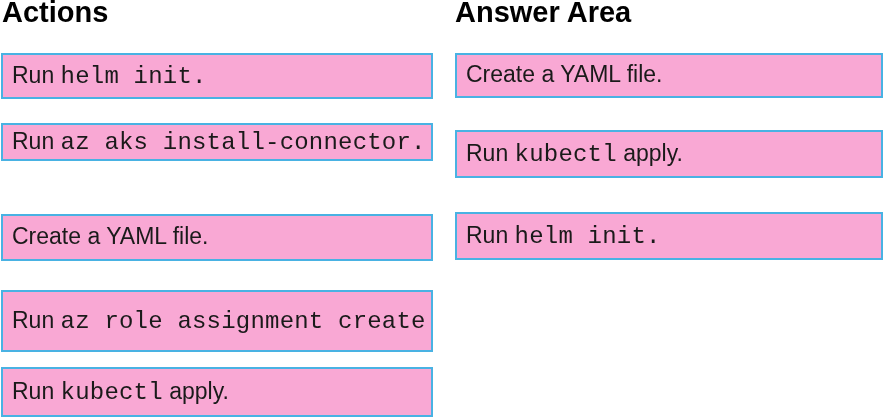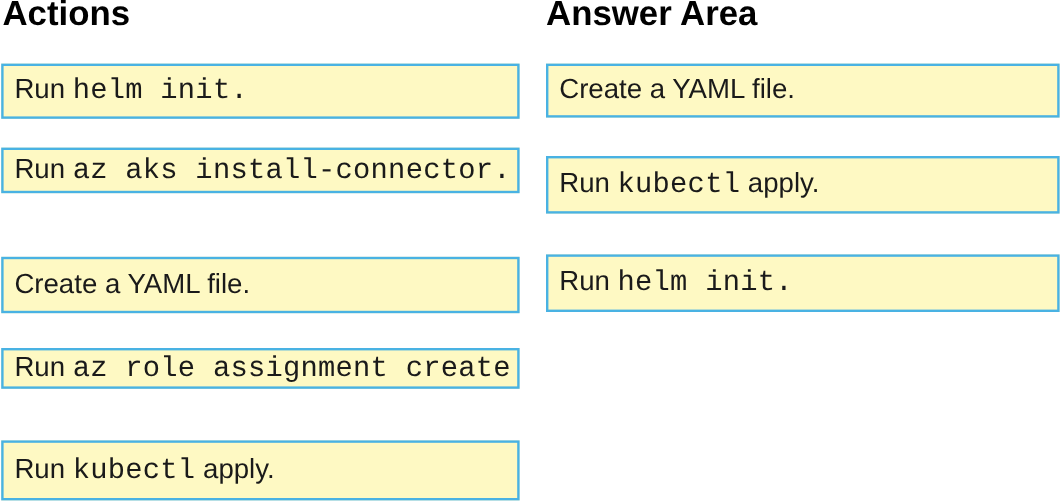--- a/index.html
+++ b/index.html
@@ -24,21 +24,21 @@
     font-weight: bold;
     color: #000000;
     white-space: nowrap;
   }
   #actions-heading { left: 2px; }
   #answer-heading  { left: 455px; }
 
   .card {
     position: absolute;
     box-sizing: border-box;
-    background: #fef9c3;
+    background: #f9a8d4;
     border: 2px solid var(--accent, #49b2e3);
     display: flex;
     align-items: center;
     padding-left: 9px;
     padding-right: 4px;
     overflow: hidden;
   }
   .card .line {
     font-size: 23px;
     line-height: 1;
@@ -55,21 +55,21 @@
   }
 
   
   .card.left  { left: 1px;  width: 432px; }
   
   .card.right { left: 455px; width: 428px; }
 
   #l1 { top: 53px;  height: 46px; }
   #l2 { top: 123px; height: 38px; }
   #l3 { top: 214px; height: 47px; }
-  #l4 { top: 290px; height: 34px; }
+  #l4 { top: 290px; height: 62px; }
   #l5 { top: 367px; height: 50px; }
 
   #r1 { top: 53px;  height: 45px; }
   #r2 { top: 130px; height: 48px; }
   #r3 { top: 212px; height: 48px; }
 </style>
 </head>
 <body style="color: rgb(26, 26, 26);">
 
 <h2 id="actions-heading" class="col-heading">Actions</h2>

